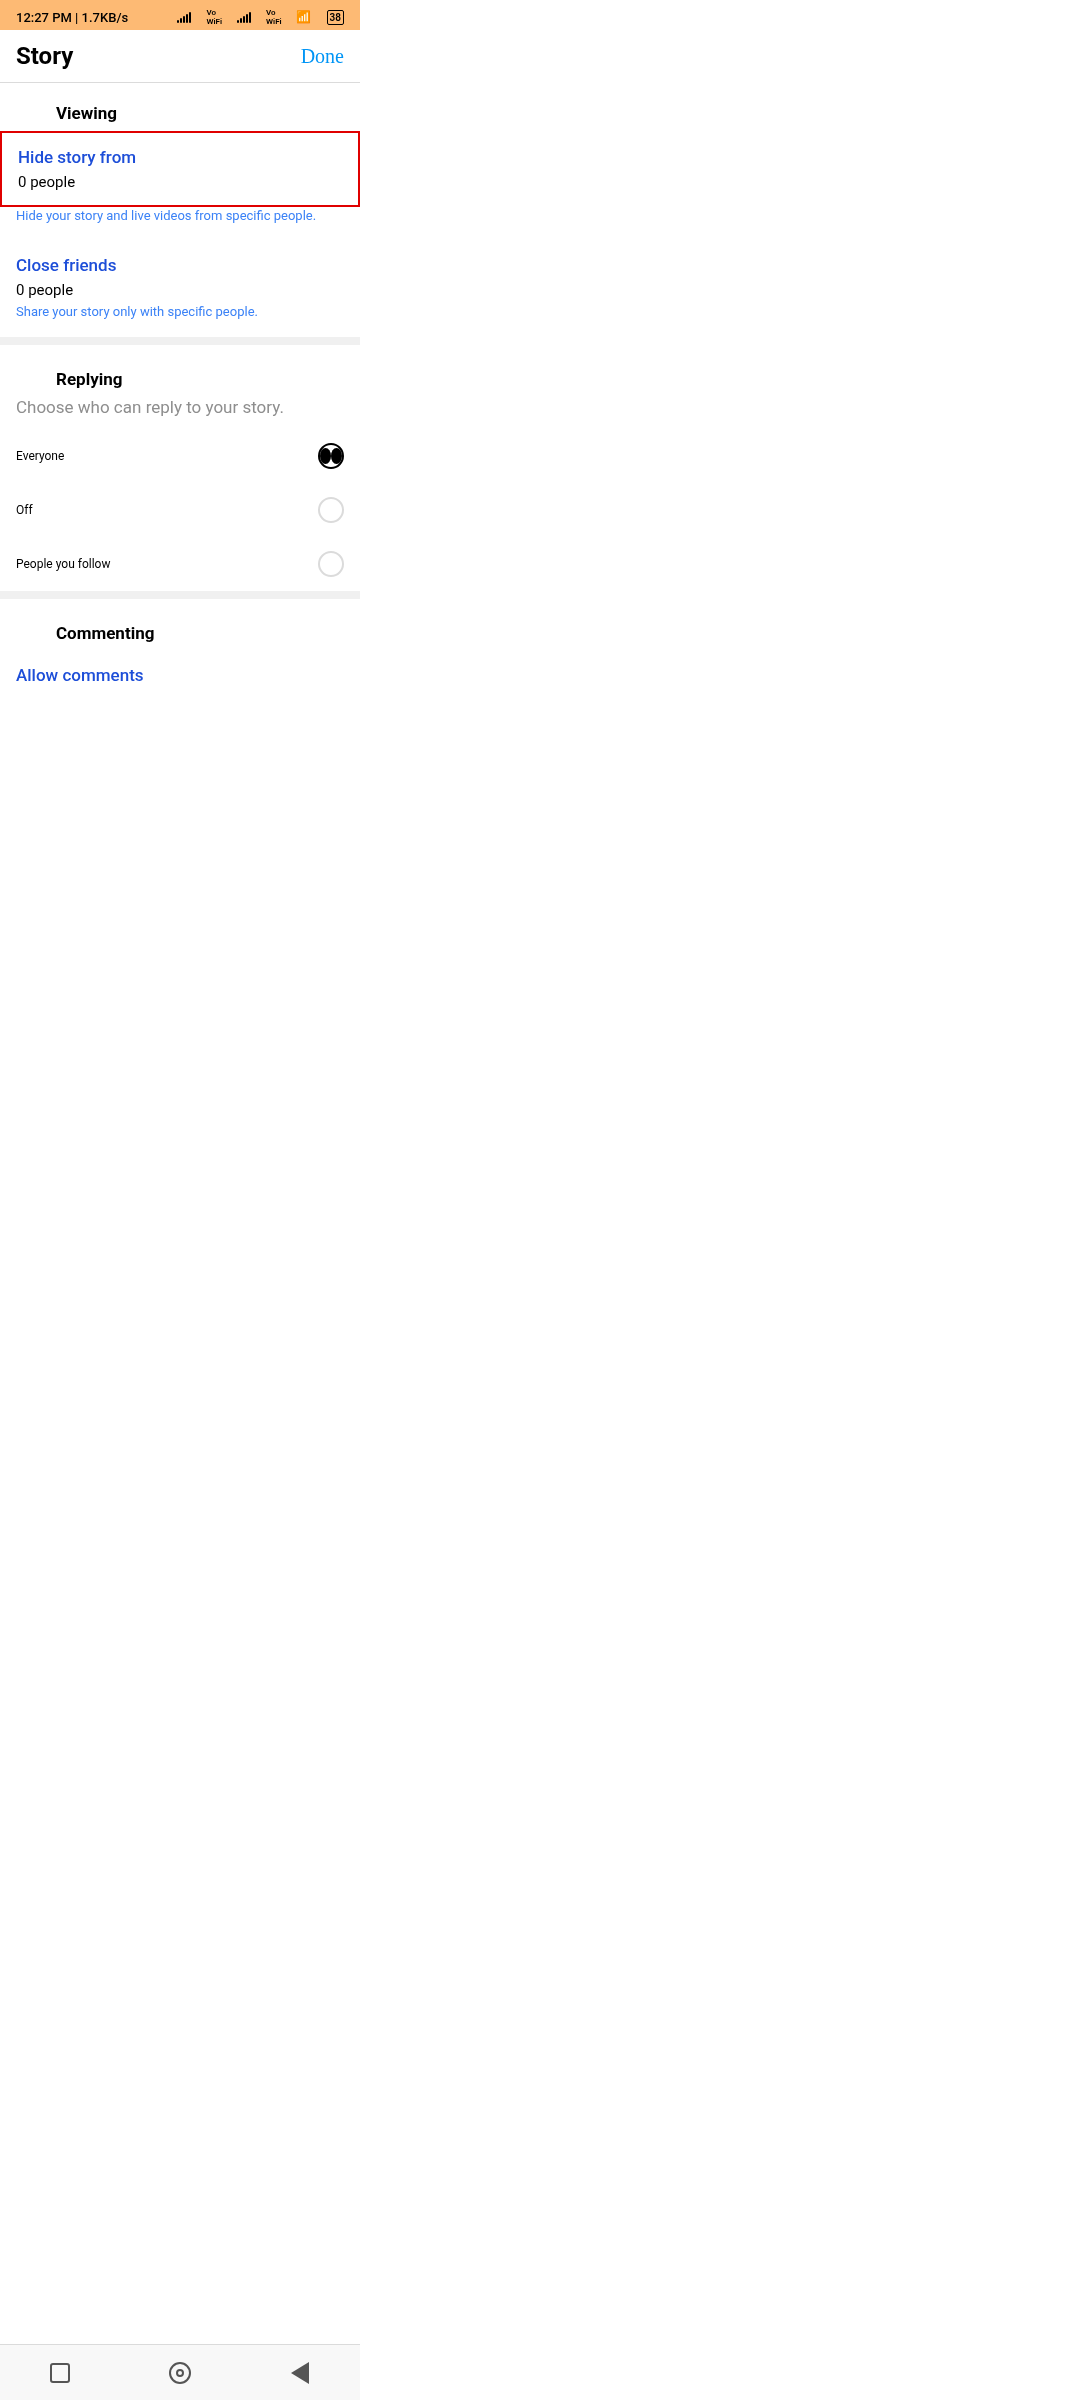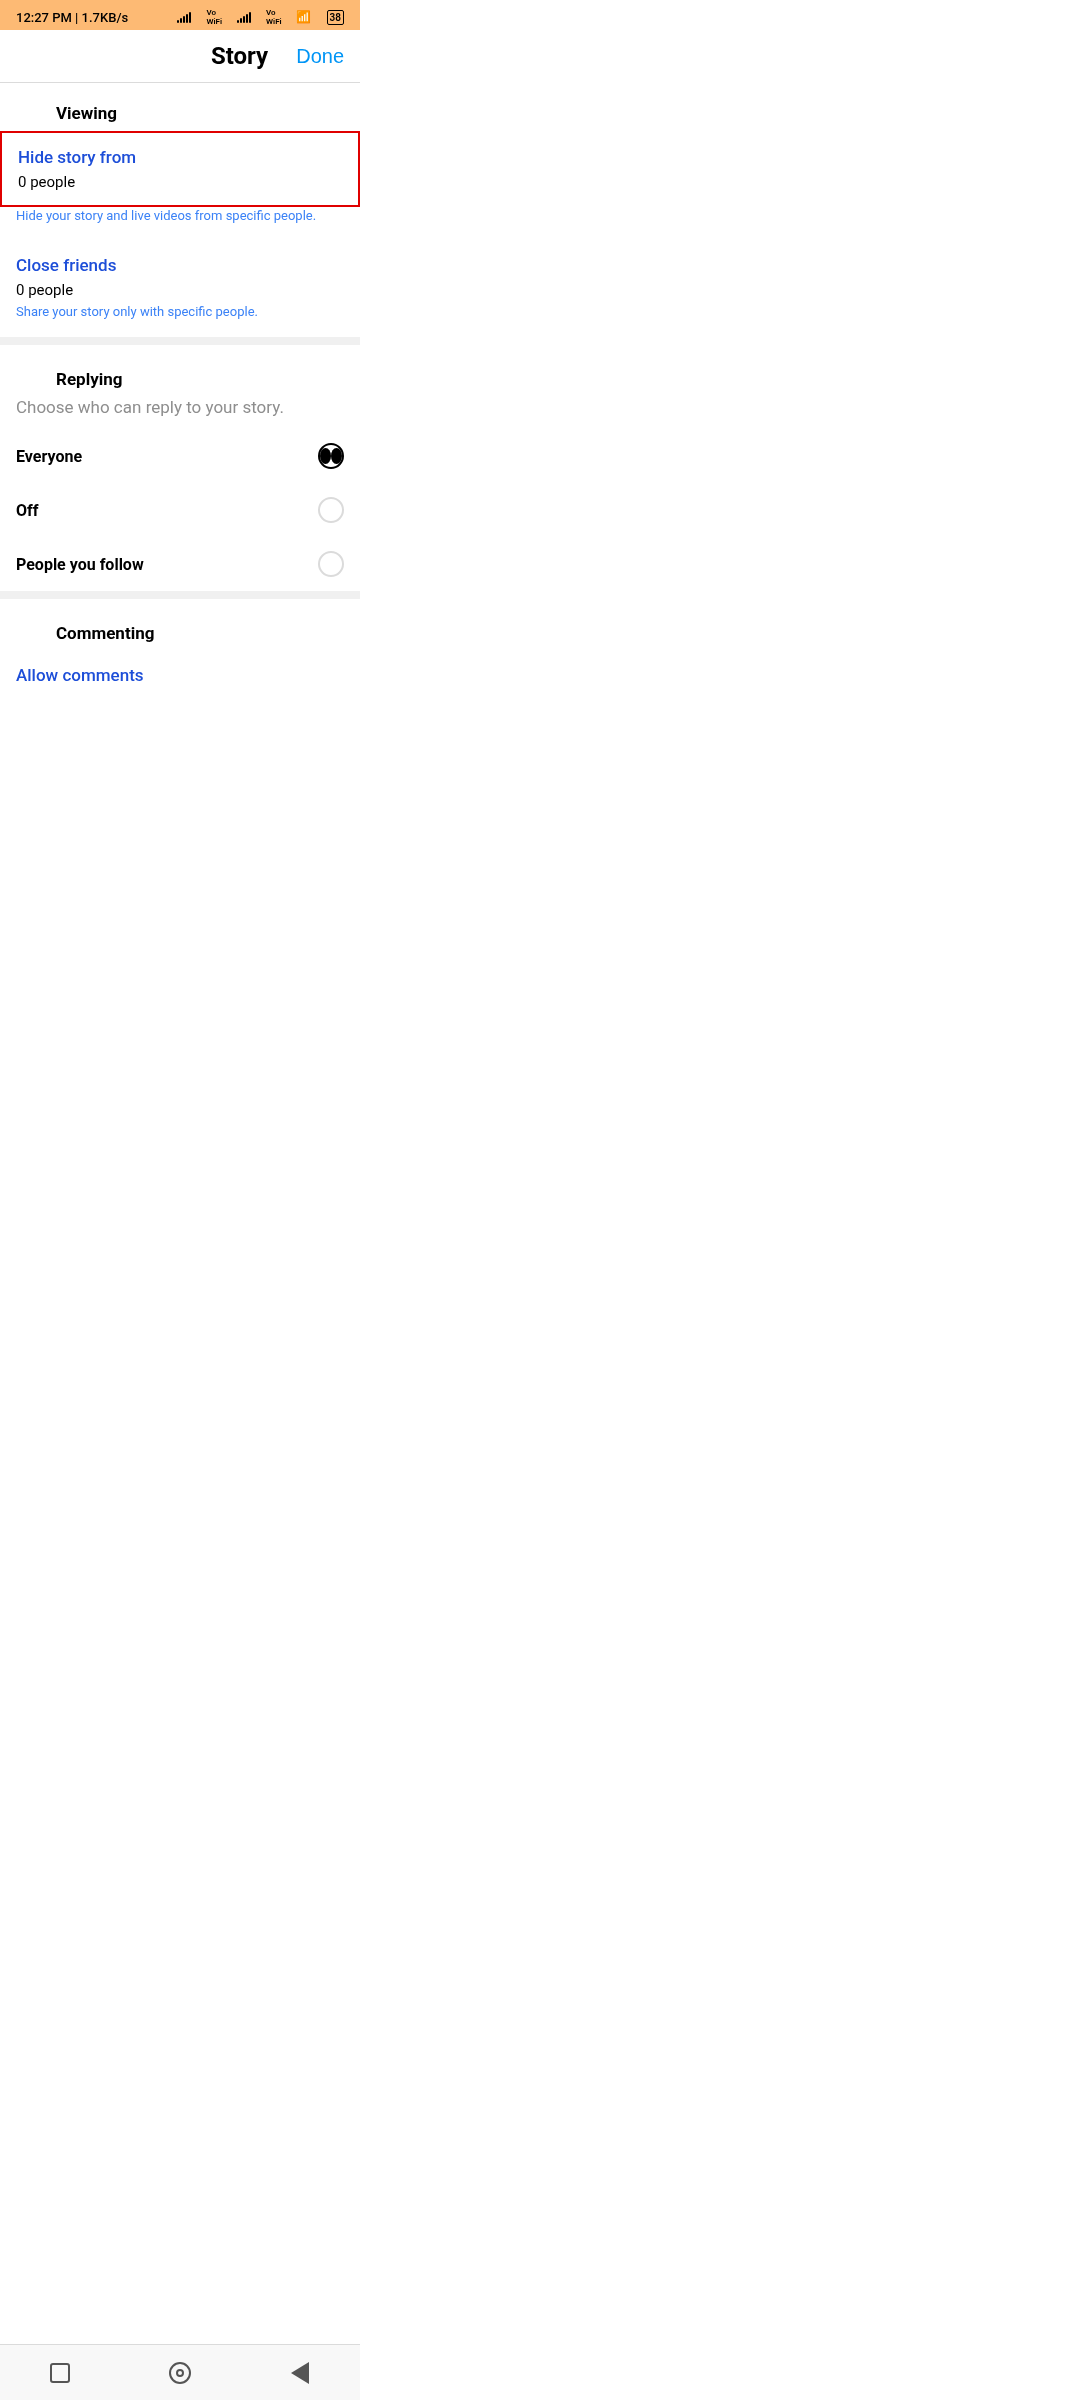--- a/index.html
+++ b/index.html
@@ -64,40 +64,41 @@
       padding: 1px 2px;
       font-size: 10px;
       font-weight: 600;
       position: relative;
       display: flex;
       align-items: center;
     }
 
     .top-nav {
       display: flex;
-      justify-content: flex-end;
+      justify-content: space-between;
       align-items: center;
       padding: 12px 16px 12px 16px;
       background: #ffffff;
       gap: 28px;
     }
 
     .page-title {
       font-size: 24px;
       font-weight: 700;
       color: #000000;
     }
 
     .done-button {
       font-size: 20px;
       font-weight: 500;
       color: #0095f6;
       background: none;
       border: none;
       cursor: pointer;
+      font-family: Liberation Serif, serif;
     }
 
     .divider {
       height: 1px;
       background: #dbdbdb;
       margin: 0;
     }
 
     .thick-divider {
       height: 8px;
@@ -145,23 +146,22 @@
     .radio-option {
       display: flex;
       justify-content: space-between;
       align-items: center;
       padding: 14px 16px;
       background: #ffffff;
       cursor: pointer;
     }
 
     .radio-option-label {
-      font-size: 16px;
-      color: #000000;
-      font-weight: bold;
+      font-size: 12px;
+      color: #000000;
     }
 
     .radio-circle {
       width: 26px;
       height: 26px;
       border-radius: 50%;
       border: 2px solid #dbdbdb;
       display: flex;
       align-items: center;
       justify-content: center;

